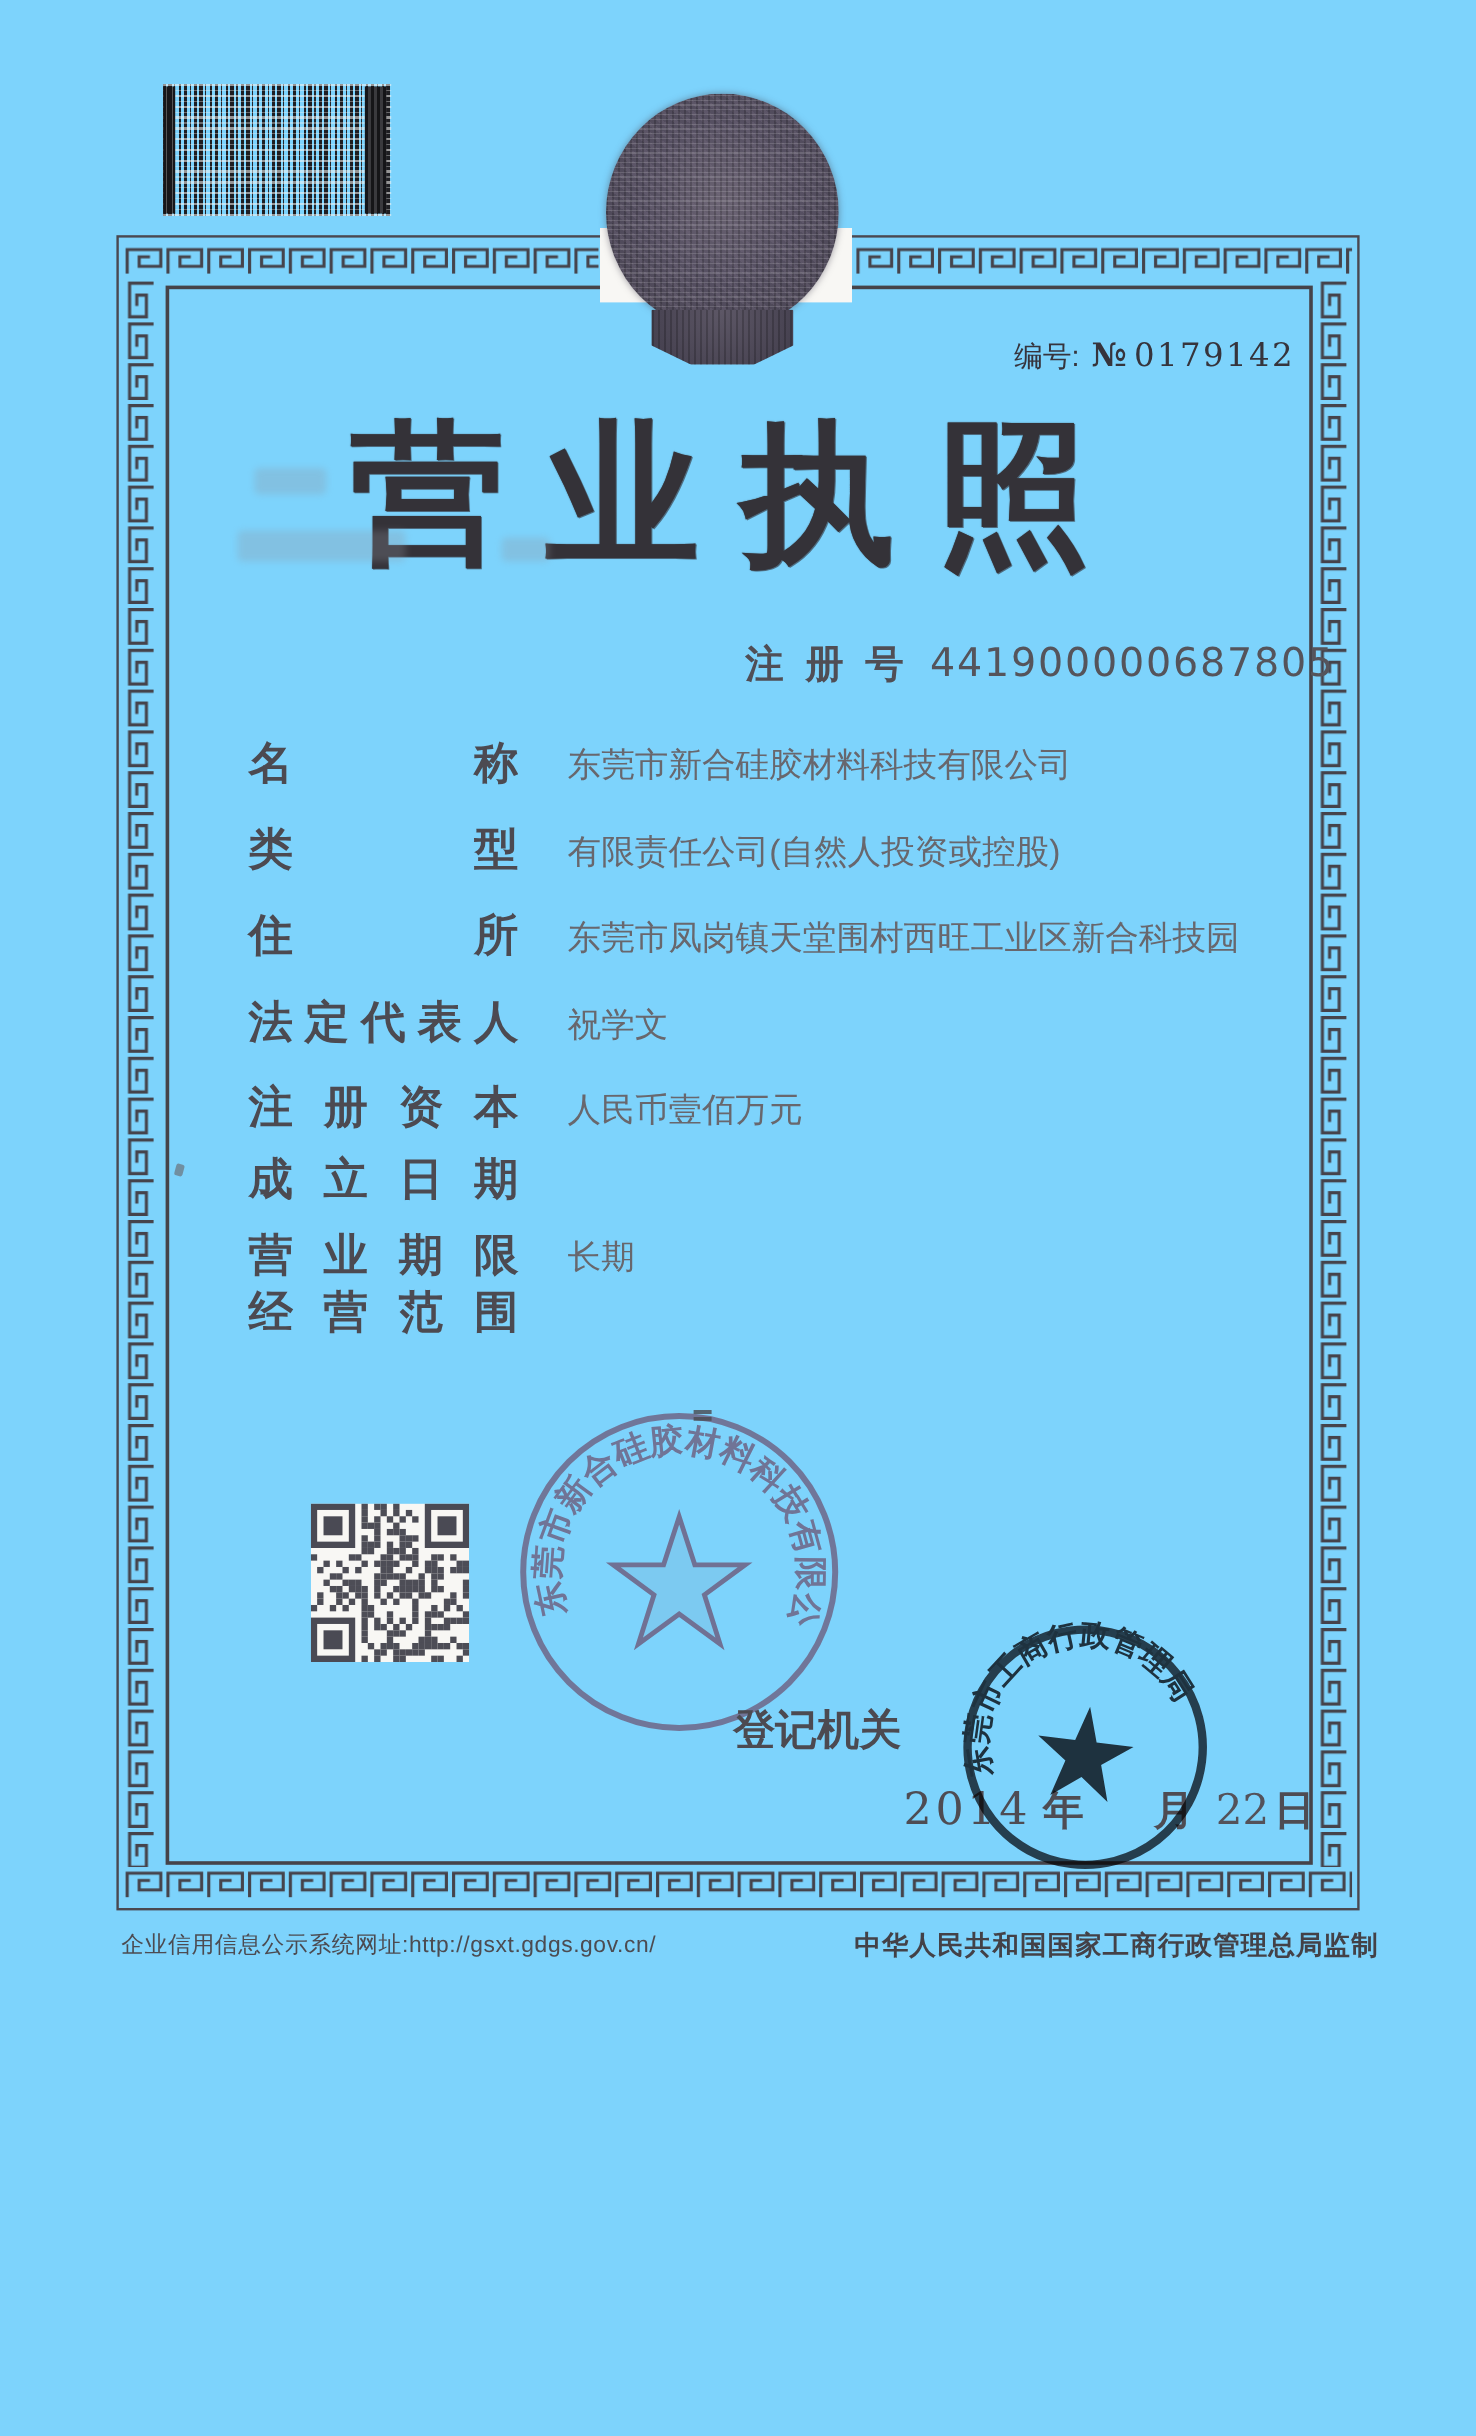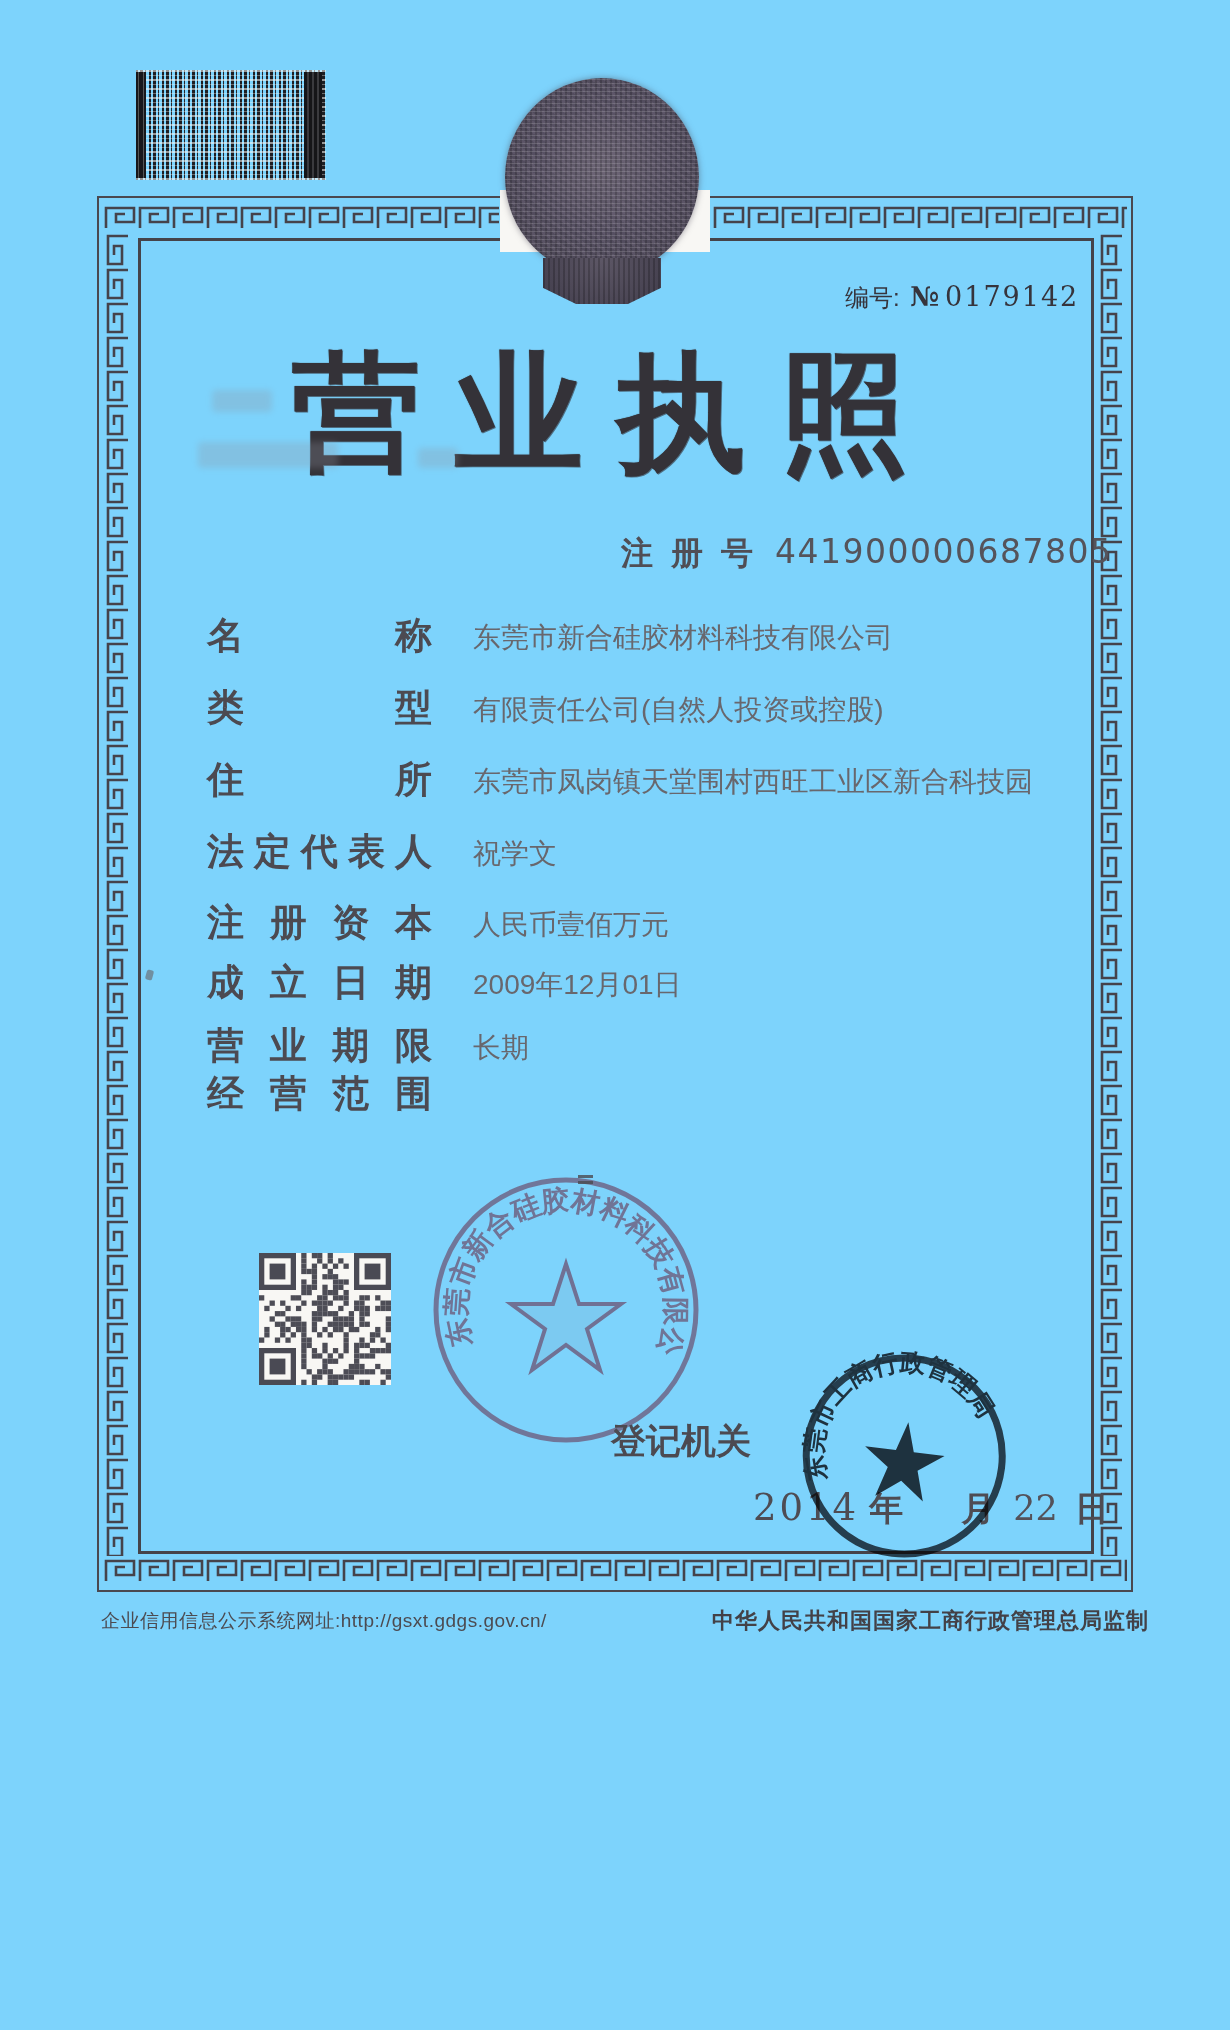--- a/index.html
+++ b/index.html
@@ -59,21 +59,21 @@
   .spread{display:flex;justify-content:space-between;}
 
   
   .authority{left:611px;top:1418px;width:196px;display:flex;justify-content:space-between;
     font-size:35px;font-weight:bold;color:#4c4a51;}
   .dateline{left:753px;top:1486px;white-space:nowrap;color:#4e4c53;font-size:34px;}
   .dateline .dy{font-family:"DejaVu Serif","Liberation Serif",serif;font-size:37px;letter-spacing:3px;margin-right:10px;}
   .dateline .du{font-weight:bold;}
   .dateline .sp1{margin-right:58px;}
   .dateline .sp2{margin-right:18px;}
-  .dateline .dd{font-family:"DejaVu Serif","Liberation Serif",serif;font-size:35px;margin-right:17px;color:#54525a;}
+  .dateline .dd{font-family:"DejaVu Serif","Liberation Serif",serif;font-size:35px;margin-right:4px;color:#54525a;}
 
   
   .seal-red{left:428px;top:1172px;opacity:.82;mix-blend-mode:multiply;}
   .stamp-black{left:798px;top:1350px;opacity:.9;mix-blend-mode:multiply;transform:rotate(7deg);}
   .qr{left:259px;top:1253px;}
 
   
   .footer-left{left:101px;top:1608px;font-size:19px;color:#4c4b51;letter-spacing:.5px;}
   .footer-right{left:712px;top:1606px;font-size:22px;font-weight:bold;color:#434147;letter-spacing:1px;}
 
@@ -197,21 +197,20 @@
       </div>
     <div class="value">人民币壹佰万元</div>
   </div>
   <div class="row" style="top:961px">
     <div class="label spread">
         <span>成</span>
         <span>立</span>
         <span>日</span>
         <span>期</span>
       </div>
-    <div class="value">2009年12月01日</div>
   </div>
   <div class="row" style="top:1024px">
     <div class="label spread">
         <span>营</span>
         <span>业</span>
         <span>期</span>
         <span>限</span>
       </div>
     <div class="value">长期</div>
   </div>

